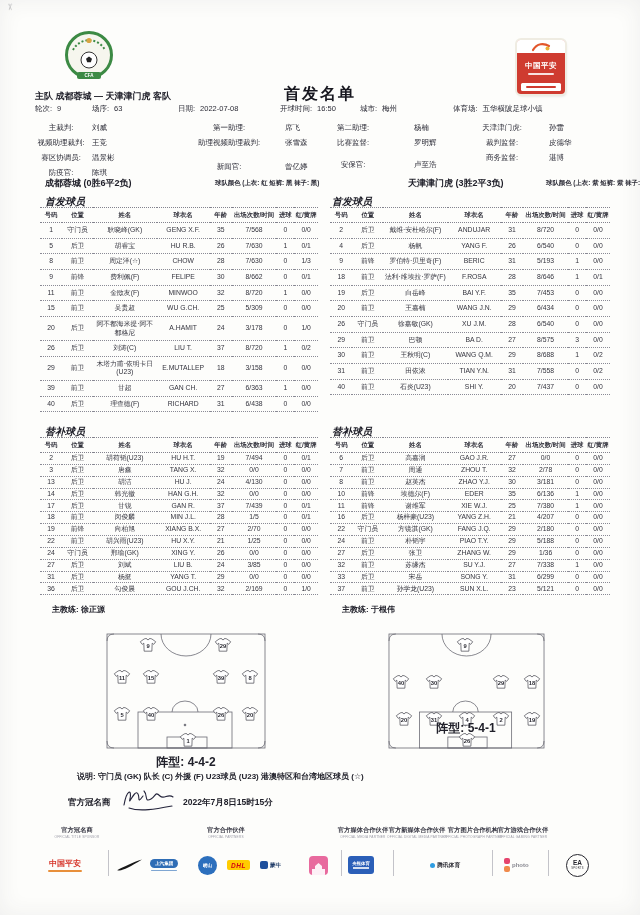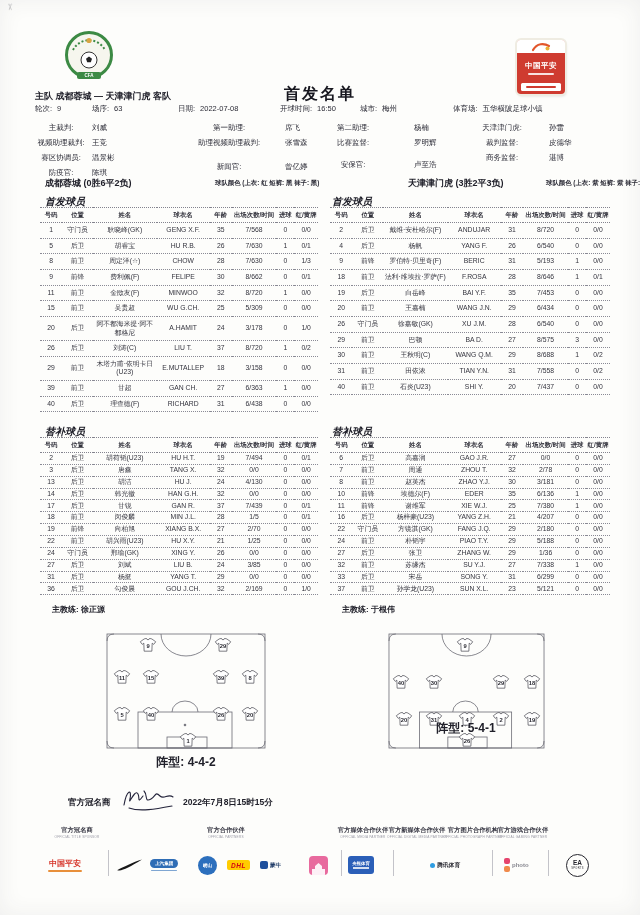--- a/index.html
+++ b/index.html
@@ -969,20 +969,21 @@
           <svg viewBox="0 0 22 18">
             <path d="M6,1.2 L9,0.4 C9,2.8 13,2.8 13,0.4 L16,1.2 L21,4.8 L18.4,8.2 L16.4,6.6 L16,17 L6,17 L5.6,6.6 L3.6,8.2 L1,4.8 Z" fill="#ffffff" stroke="#45454e" stroke-width="0.9"></path>
             <text x="11" y="12.5" text-anchor="middle" font-size="7.5" font-weight="bold" fill="#2a2a32">26</text>
           </svg>
         </div>
       </div>
   </div>
   <span class="f-label" style="left:141px;top:754px">阵型: 4-4-2</span>
   <span class="f-label" style="left:421px;top:720px">阵型: 5-4-1</span>
 
+  <div class="note">说明: 守门员 (GK) 队长 (C) 外援 (F) U23球员 (U23) 港澳特区和台湾地区球员 (☆)</div>
   <span class="sig-label">官方冠名商</span>
   <span class="sig-scribble">
     <svg width="58" height="28" viewBox="0 0 58 28">
       <path d="M4,20 C7,4 12,4 10,14 C8,22 15,3 18,9 C20,13 17,19 23,11 M24,6 C28,10 24,18 31,14 C36,11 35,6 40,11 C44,15 48,8 53,12 M9,23 C20,27 36,24 52,21" fill="none" stroke="#23233a" stroke-width="1.1" stroke-linecap="round"></path>
     </svg>
   </span>
   <span class="sig-date">2022年7月8日15时15分</span>
 
   <div class="fg" style="left:35px;width:84px">
       <div class="cn">官方冠名商</div>

